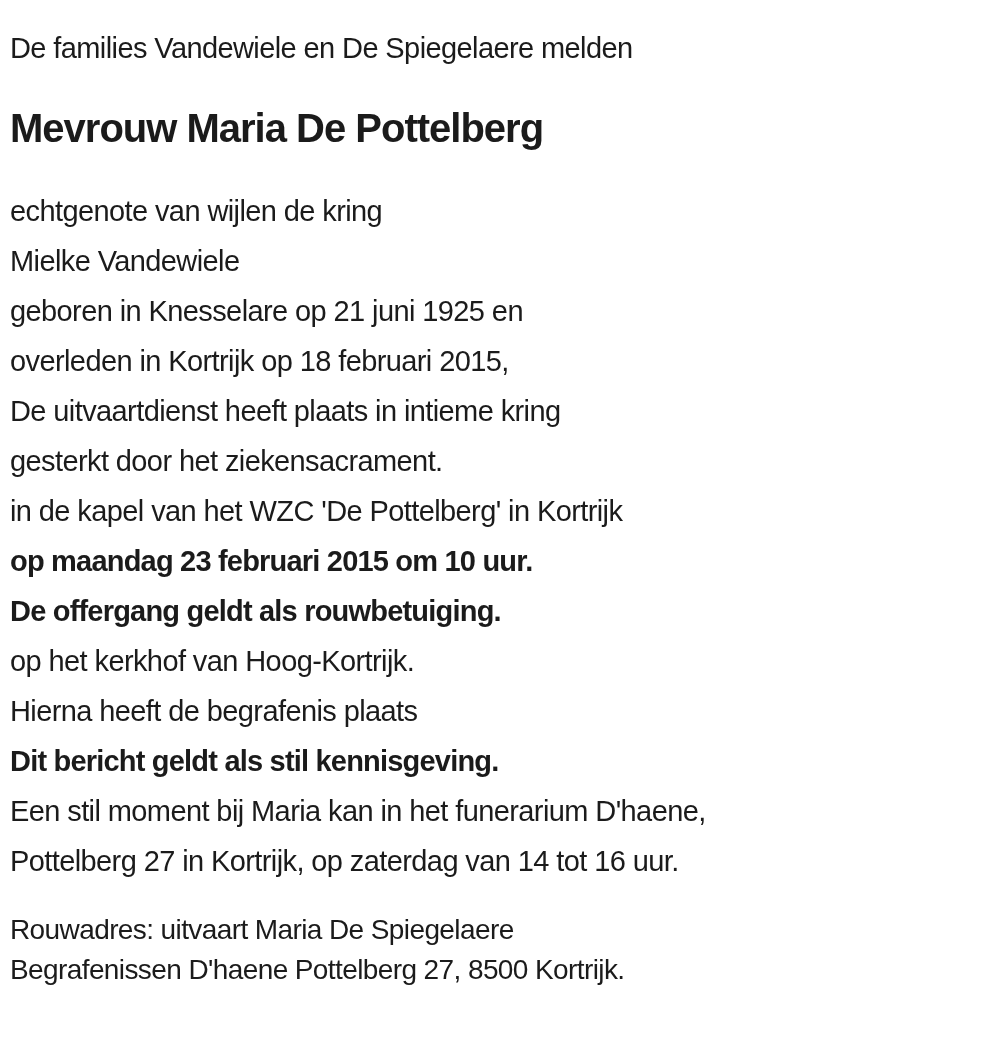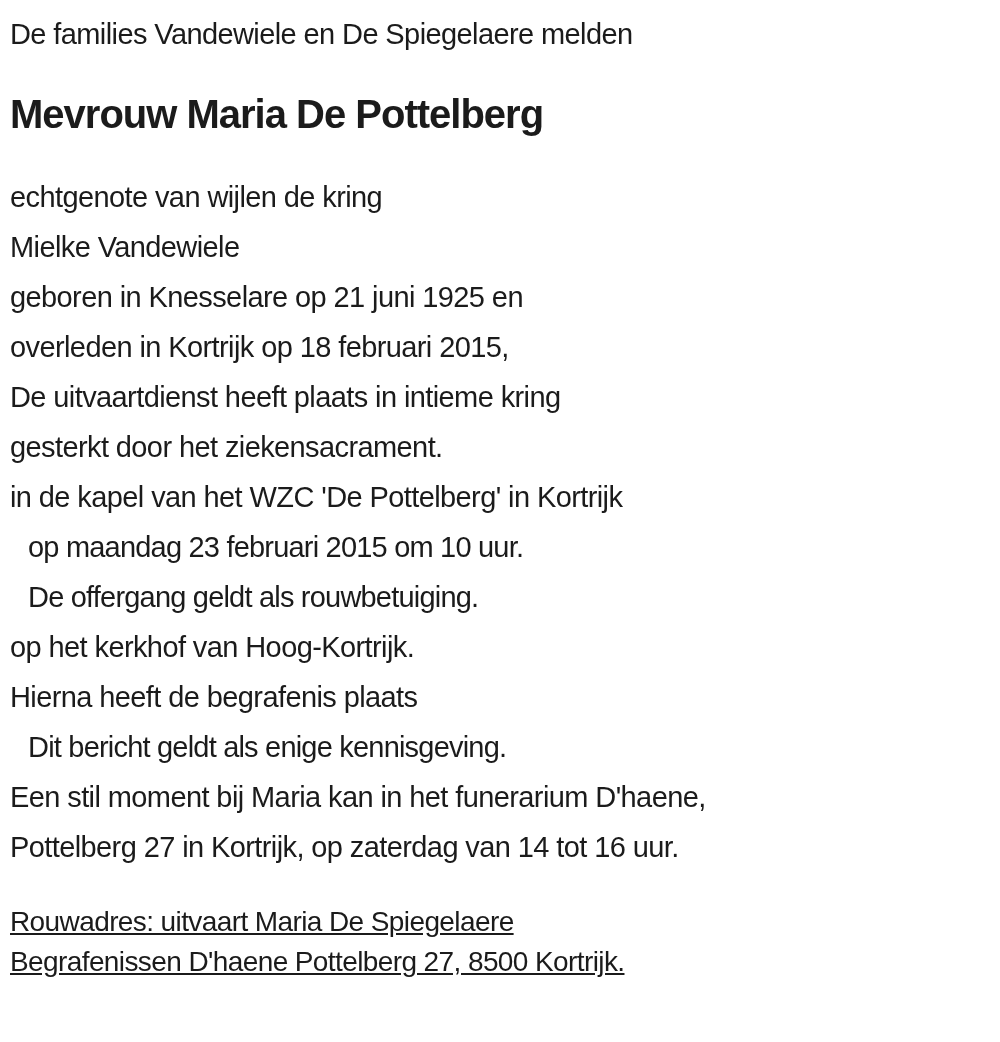--- a/index.html
+++ b/index.html
@@ -10,21 +10,21 @@
     overflow: hidden;
     font-family: "Liberation Sans", "DejaVu Sans", sans-serif;
   }
   .page {
     width: 1000px;
     height: 1042px;
     background: #ffffff;
     padding: 8px 10px 0 10px;
     color: #1b1b1b;
   }
-  .intro { margin-top: 2px; }
+  .intro { margin-top: 16px; }
   .intro .line {
     font-size: 29px;
     line-height: 48px;
     font-weight: 400;
     letter-spacing: -0.6px;
     white-space: nowrap;
   }
   .title-line {
     margin-top: 30px;
     font-size: 40px;
@@ -35,25 +35,24 @@
   }
   .body-block { margin-top: 32px; }
   .body-block .line {
     font-size: 29px;
     line-height: 50px;
     font-weight: 400;
     letter-spacing: -0.6px;
     white-space: nowrap;
   }
   .line.bold {
-    font-weight: 400;
+    font-weight: 700;
     letter-spacing: -0.8px;
-    margin-left: 18px;
   }
-  .footer-block { margin-top: 30px; text-decoration: underline; }
+  .footer-block { margin-top: 24px; }
   .footer-block .line {
     font-size: 28px;
     line-height: 40px;
     font-weight: 400;
     letter-spacing: -0.6px;
     white-space: nowrap;
   }
 </style>
 </head>
 <body>
@@ -71,21 +70,21 @@
     <div class="line">Mielke Vandewiele</div>
     <div class="line">geboren in Knesselare op 21 juni 1925 en</div>
     <div class="line">overleden in Kortrijk op 18 februari 2015,</div>
     <div class="line">De uitvaartdienst heeft plaats in intieme kring</div>
     <div class="line">gesterkt door het ziekensacrament.</div>
     <div class="line">in de kapel van het WZC 'De Pottelberg' in Kortrijk</div>
     <div class="line bold">op maandag 23 februari 2015 om 10 uur.</div>
     <div class="line bold">De offergang geldt als rouwbetuiging.</div>
     <div class="line">op het kerkhof van Hoog-Kortrijk.</div>
     <div class="line">Hierna heeft de begrafenis plaats</div>
-    <div class="line bold">Dit bericht geldt als enige kennisgeving.</div>
+    <div class="line bold">Dit bericht geldt als stil kennisgeving.</div>
     <div class="line">Een stil moment bij Maria kan in het funerarium D'haene,</div>
     <div class="line">Pottelberg 27 in Kortrijk, op zaterdag van 14 tot 16 uur.</div>
   </div>
 
   <div class="footer-block">
     <div class="line">Rouwadres: uitvaart Maria De Spiegelaere</div>
     <div class="line">Begrafenissen D'haene Pottelberg 27, 8500 Kortrijk.</div>
   </div>
 
 </div>

